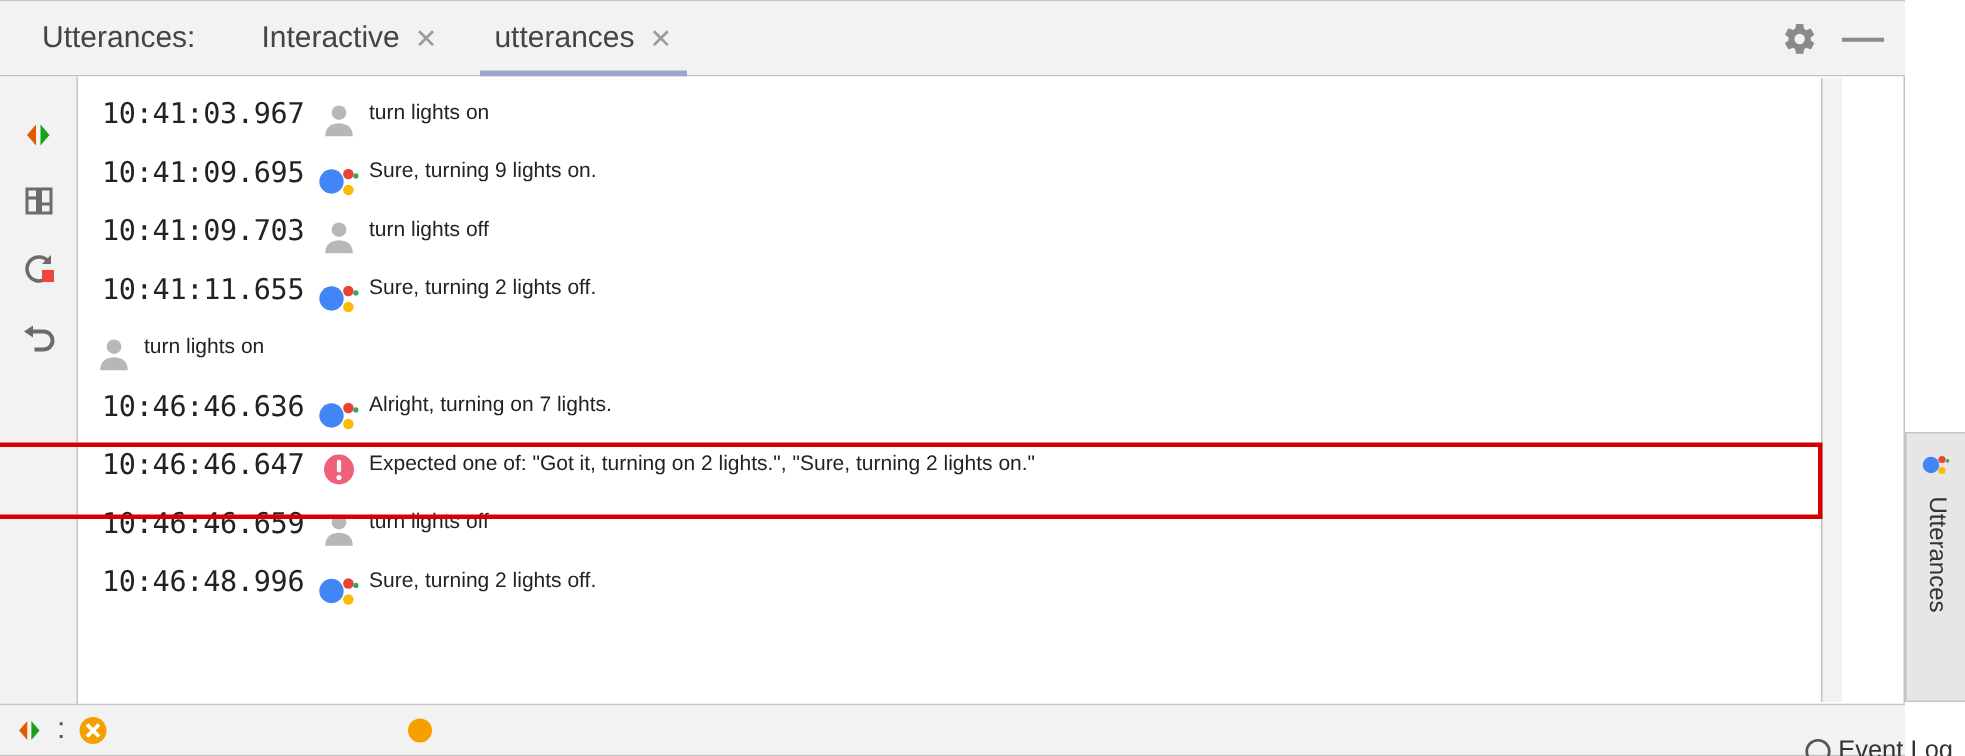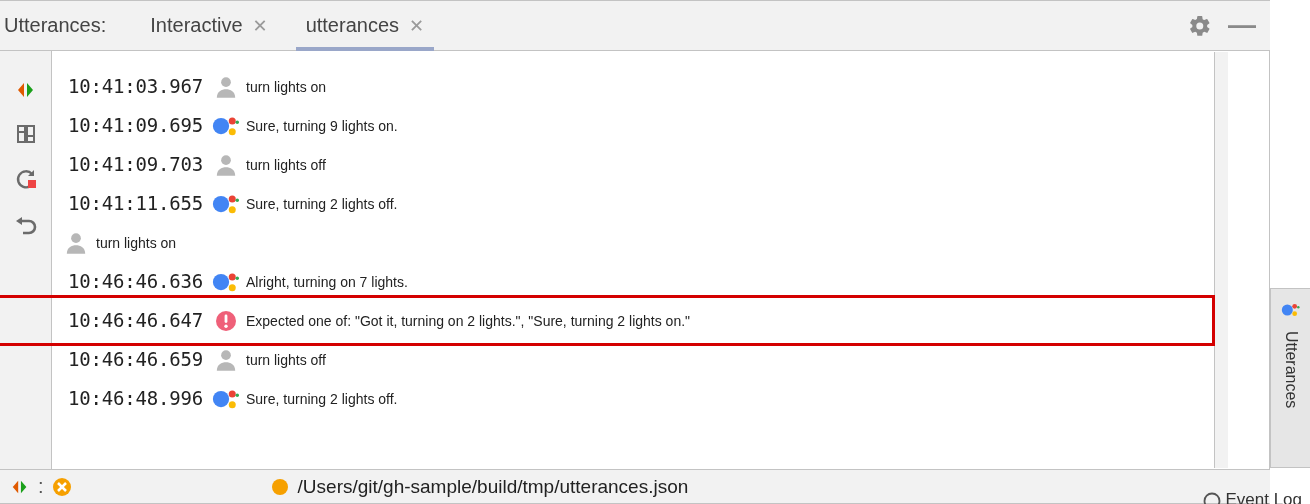--- a/index.html
+++ b/index.html
@@ -21,21 +21,21 @@
     position: relative;
     display: flex;
     flex-direction: column;
     background: #fff;
   }
   .tabbar {
     display: flex;
     align-items: center;
     height: 50px;
     border-bottom: 1px solid #c3c3c3;
-    padding-left: 4px;
+    padding-left: 28px;
     background: #f2f2f2;
   }
   .tabbar .title {
     font-size: 20px;
     color: #444;
     margin-right: 34px;
   }
   .tab {
     display: flex;
     align-items: center;
@@ -98,21 +98,21 @@
   .log {
     flex: 1;
     padding: 16px 10px 0 4px;
     border-right: 1px solid #c3c3c3;
     position: relative;
     background: #fff;
     overflow: hidden;
   }
   .row {
     display: flex;
-    align-items: center;
+    align-items: flex-start;
     height: 39px;
     line-height: 1;
   }
   .ts {
     width: 150px;
     padding-left: 12px;
     font-family: Menlo, Consolas, monospace;
     font-size: 19px;
     color: #222;
     letter-spacing: -0.2px;
@@ -377,21 +377,20 @@
     </span>
     <span class="sep">:</span>
     <span>
       <svg width="20" height="20" viewBox="0 0 20 20">
           <circle cx="10" cy="10" r="9" fill="#f6a000"></circle>
           <line x1="6" y1="6" x2="14" y2="14" stroke="#fff" stroke-width="2.5"></line>
           <line x1="14" y1="6" x2="6" y2="14" stroke="#fff" stroke-width="2.5"></line>
         </svg>
     </span>
     <span class="orange-dot"></span>
-    <span class="path">/Users/git/gh-sample/build/tmp/utterances.json</span>
   </div>
 </div>
 
 <div class="side-tab">
   <span>
     <svg width="22" height="22" viewBox="0 0 24 24">
       <circle cx="8" cy="12" r="6" fill="#4285F4"></circle>
       <circle cx="16" cy="8" r="2.6" fill="#EA4335"></circle>
       <circle cx="16" cy="16" r="2.6" fill="#FBBC05"></circle>
       <circle cx="20" cy="9" r="1.3" fill="#34A853"></circle>

